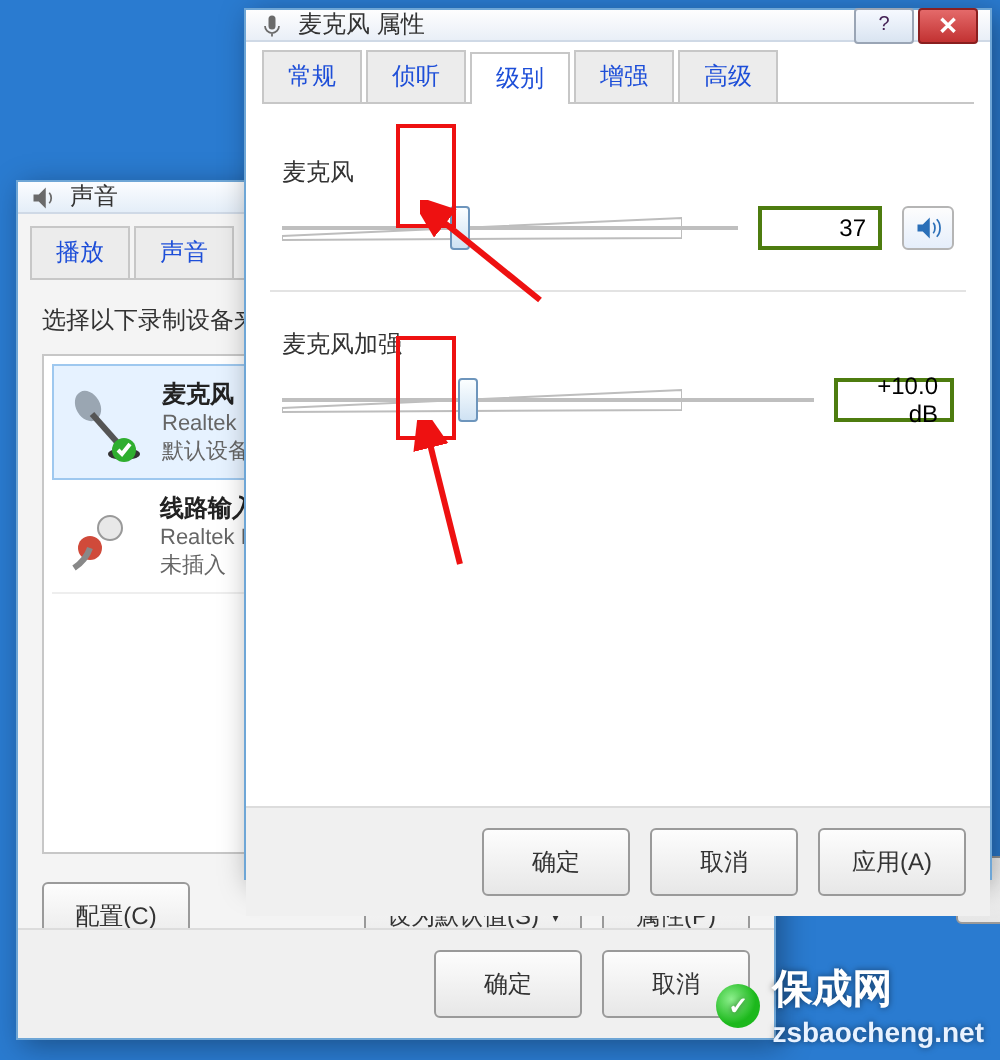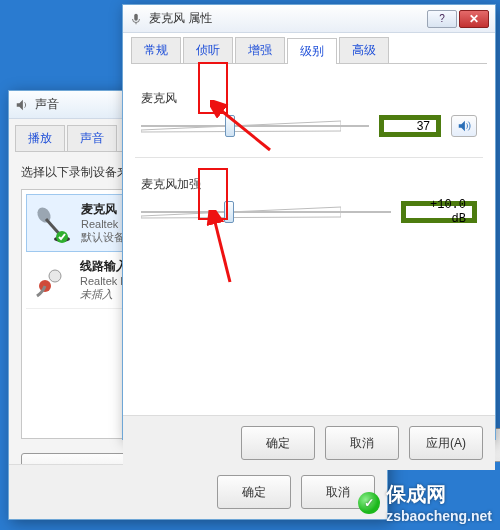--- a/index.html
+++ b/index.html
@@ -1,37 +1,37 @@
 <!DOCTYPE html>
 <html><head>
 <meta charset="utf-8">
 <style>
   * { box-sizing: border-box; font-family: "Microsoft YaHei", "Segoe UI", Tahoma, sans-serif; font-size: 12px; }
   body { margin: 0; width: 500px; height: 530px; background: #2a7bd0; overflow: hidden; position: relative; }
 
   
   .dlg { position: absolute; background: #fff; border: 1px solid #6ea6d6; box-shadow: 3px 3px 14px rgba(0,0,0,.35); }
   .dlg-parent { left: 8px; top: 90px; width: 380px; height: 430px; background:#f4f4f4; }
-  .titlebar { display:flex; align-items:center; height:28px; padding:0 6px; background:linear-gradient(#fbfdff,#e4eef8); border-bottom:1px solid #cfd9e6; }
+  .titlebar { display:flex; align-items:center; height:16px; padding:0 6px; background:linear-gradient(#fbfdff,#e4eef8); border-bottom:1px solid #cfd9e6; }
   .titlebar .ico { width:14px; height:14px; margin-right:6px; }
   .titlebar .ttl { flex:1; color:#333; }
 
   .tabs { display:flex; margin:6px 6px 0 6px; border-bottom:1px solid #c7c7c7; }
   .tab { padding:4px 12px; border:1px solid #c7c7c7; border-bottom:none; background:#ececec; margin-right:2px; color:#1d4ed8; }
   .tab.active { background:#fff; position:relative; top:1px; }
 
   .parent-body { padding:8px 12px 12px 12px; }
   .hint { color:#333; padding:4px 0 8px 0; }
 
   .dev-list { background:#fff; border:1px solid #c7c7c7; height:250px; padding:4px; }
   .dev-item { display:flex; align-items:center; padding:6px 4px; border-bottom:1px solid #eee; }
   .dev-item .dev-ico { width:42px; height:42px; margin-right:8px; position:relative; display:flex; align-items:center; justify-content:center; }
   .dev-item .dev-txt b { display:block; color:#222; }
   .dev-item .dev-txt span { display:block; color:#666; font-size:11px; }
-  .dev-txt .off { color:#c0392b;font-style:italic; }
+  .dev-txt .off { color:#c0392b; }
   .dev-item.sel { background:#e6f2ff; border:1px solid #9ec8ef; }
 
   .parent-btns { display:flex; gap:10px; margin-top:14px; justify-content:space-between; }
   .btn { min-width:74px; height:24px; padding:16px 10px; background:linear-gradient(#fdfdfd,#e7e7e7); border:1px solid #9a9a9a; border-radius:3px; color:#333; cursor:pointer; display:inline-flex; align-items:center; justify-content:center; }
   .btn.small-arrow:after { content:"▾"; margin-left:6px; font-size:9px; }
 
   .dlg-footer { position:absolute; left:0; right:0; bottom:0; padding:10px 12px; display:flex; gap:10px; justify-content:flex-end; border-top:1px solid #dcdcdc; background:#f0f0f0; }
 
   
   .dlg-child { left:122px; top:4px; width:374px; height:436px; background:#fff; z-index:5; }
@@ -41,21 +41,21 @@
   .winbtn.close { background:linear-gradient(#e46a6a,#c23232); color:#fff; border-color:#8a1f1f; font-weight:bold; }
 
   .child-body { padding:10px 18px 60px 18px; position:relative; height:calc(100% - 28px); }
   .group-label { color:#333; margin:16px 0 6px 0; }
 
   .slider-row { display:flex; align-items:center; gap:10px; }
   .slider-wrap { position:relative; flex:1; height:26px; }
   .track-outline { position:absolute; left:0; right:0; top:6px; height:14px; pointer-events:none; }
   .track-line { position:absolute; left:0; right:0; top:12px; height:2px; background:#bfbfbf; }
   .thumb { position:absolute; top:2px; width:10px; height:22px; background:linear-gradient(#fbfeff,#cfe2f3); border:1px solid #6d95bc; border-radius:2px; }
-  .valbox { width:62px; height:22px; border:5px solid #4d7c0f; background:#fff; text-align:right; padding:0 6px; display:flex; align-items:center; justify-content:flex-end; }
+  .valbox { width:62px; height:22px; border:2px solid #4d7c0f; background:#fff; text-align:right; padding:0 6px; display:flex; align-items:center; justify-content:flex-end; }
   .mute-btn { width:26px; height:22px; border:1px solid #b5b5b5; border-radius:3px; background:linear-gradient(#fdfdfd,#e5eefb); display:flex; align-items:center; justify-content:center; }
 
   .child-footer { position:absolute; left:0; right:0; bottom:0; padding:10px 12px; display:flex; gap:10px; justify-content:flex-end; border-top:1px solid #dcdcdc; background:#f0f0f0; }
 
   
   .anno-box { position:absolute; border:2px solid #e11; background:rgba(255,0,0,0); z-index:6; pointer-events:none; }
   .arrow { position:absolute; z-index:7; pointer-events:none; }
 
   
   .watermark { position:absolute; right:8px; bottom:6px; display:flex; align-items:center; gap:6px; z-index:20; color:#fff; font-weight:bold; text-shadow:0 0 3px rgba(0,0,0,.5); }
@@ -115,20 +115,21 @@
         </div>
         <div class="dev-txt">
           <b>线路输入</b>
           <span>Realtek Hi</span>
           <span class="off">未插入</span>
         </div>
       </div>
     </div>
 
     <div class="parent-btns">
+      <button class="btn">配置(C)</button>
       <div style="display:flex; gap:10px;">
         <button class="btn small-arrow">设为默认值(S)</button>
         <button class="btn">属性(P)</button>
       </div>
     </div>
   </div>
 
   <div class="dlg-footer">
     <button class="btn">确定</button>
     <button class="btn">取消</button>
@@ -146,22 +147,22 @@
       <div class="winbtn">?</div>
       <div class="winbtn close">
           <span>✕</span>
         </div>
     </div>
   </div>
 
   <div class="tabs" style="margin:4px 8px 0 8px;">
     <div class="tab">常规</div>
     <div class="tab">侦听</div>
+    <div class="tab active">级别</div>
     <div class="tab">增强</div>
-    <div class="tab active">级别</div>
     <div class="tab">高级</div>
   </div>
 
   <div class="child-body">
 
     <div class="group-label">麦克风</div>
     <div class="slider-row">
       <div class="slider-wrap">
         <svg class="track-outline" viewBox="0 0 200 14" preserveAspectRatio="none">
             <polygon points="0,11 200,2 200,12 0,13" fill="none" stroke="#bdbdbd"></polygon>
@@ -182,21 +183,21 @@
 
     <div class="group-label">麦克风加强</div>
     <div class="slider-row">
       <div class="slider-wrap">
         <svg class="track-outline" viewBox="0 0 200 14" preserveAspectRatio="none">
             <polygon points="0,11 200,2 200,12 0,13" fill="none" stroke="#bdbdbd"></polygon>
           </svg>
         <div class="track-line"></div>
         <div class="thumb" id="thumb-boost" style="left: 33%;"></div>
       </div>
-      <div class="valbox" style="width:76px;font-family:Liberation Mono, monospace;">+10.0 dB</div>
+      <div class="valbox" style="width:60px;">+10.0 dB</div>
     </div>
 
     <div class="child-footer">
       <button class="btn">确定</button>
       <button class="btn">取消</button>
       <button class="btn">应用(A)</button>
     </div>
   </div>
 </div>
 

